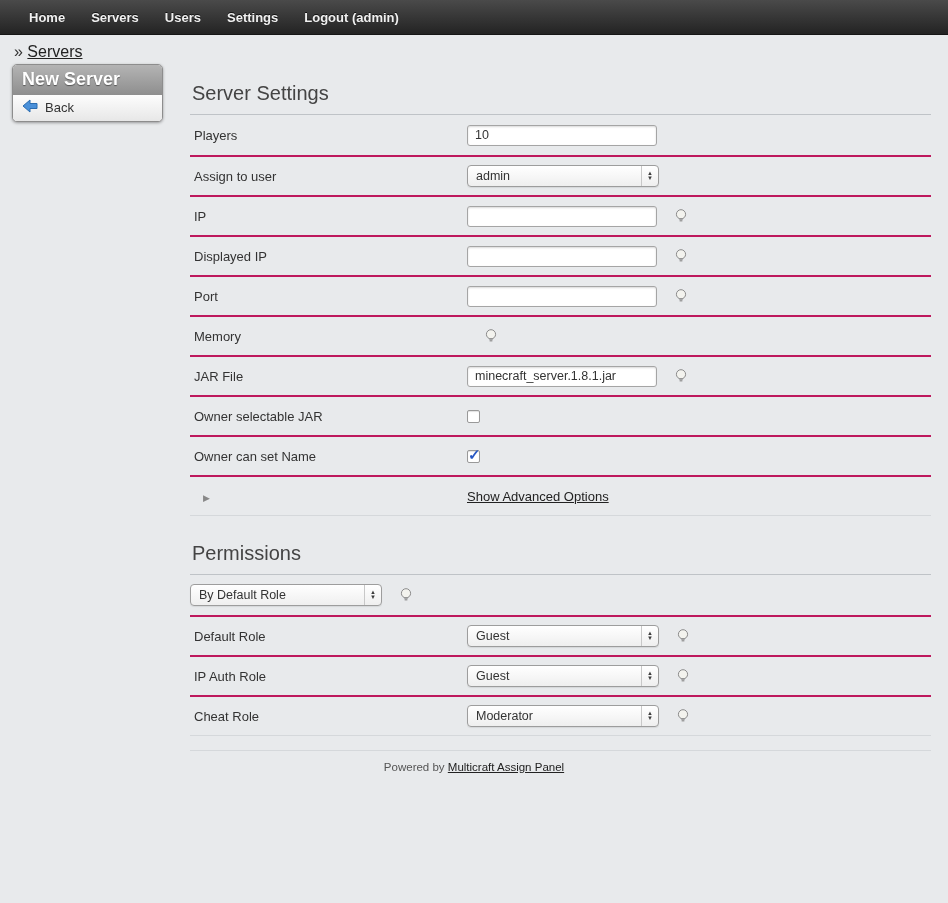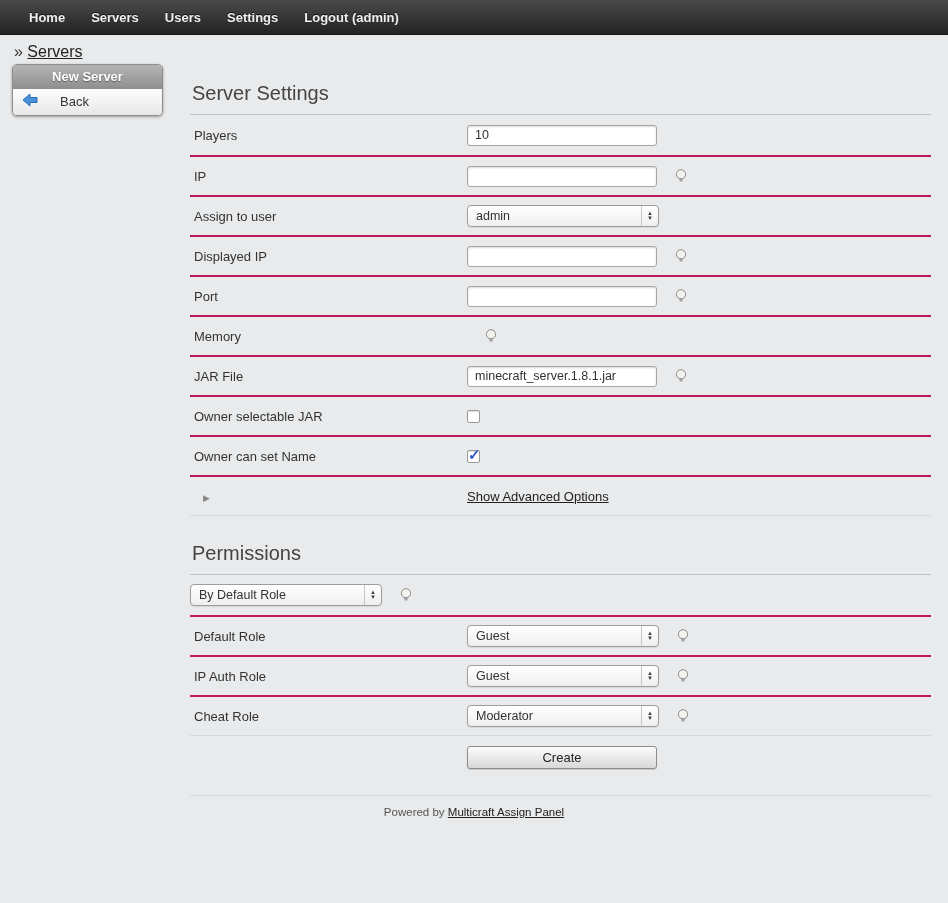--- a/index.html
+++ b/index.html
@@ -45,30 +45,29 @@
     width: 151px;
     border: 1px solid #8d8d8d;
     border-radius: 5px;
     box-shadow: 0 1px 3px rgba(0,0,0,.35);
     background: #fff;
   }
   .sidebar-header {
     background: linear-gradient(#b4b4b4, #8e8e8e);
     color: #fff;
     font-weight: bold;
-    font-size: 13px;
+    font-size: 18px;
     padding: 4px 9px 5px;
     border-radius: 4px 4px 0 0;
     text-shadow: 0 1px 1px rgba(0,0,0,.45);
-    text-align: center;
   }
   .sidebar-back {
     display: flex;
     align-items: center;
-    gap: 22px;
+    gap: 7px;
     padding: 4px 9px 5px;
     background: linear-gradient(#fdfdfd, #e7e7e7);
     border-radius: 0 0 4px 4px;
     font-size: 13px;
     color: #333;
     cursor: pointer;
   }
 
   
   .content { margin-left: 190px; width: 741px; }
@@ -208,43 +207,43 @@
 
   <div class="rows">
 
 
     <div class="row">
       <div class="label">Players</div>
       <input class="txt" type="text" value="10" style="">
     </div>
 
     <div class="row">
+      <div class="label">Assign to user</div>
+      <div class="select">
+        <span>admin</span>
+        <span class="sel-arrows">
+          <span>▲</span>
+            <span>▼</span>
+        </span>
+      </div>
+    </div>
+
+    <div class="row">
       <div class="label">IP</div>
       <input class="txt" type="text" value="" style="">
       <span class="bulb">
         <svg width="16" height="16" viewBox="0 0 16 16">
           <circle cx="8" cy="6.3" r="4.6" fill="#f3f3ee" stroke="#8b8b8b" stroke-width="1"></circle>
           <line x1="6.2" y1="11" x2="9.8" y2="11" stroke="#8b8b8b" stroke-width="1.2"></line>
           <line x1="6.6" y1="12.8" x2="9.4" y2="12.8" stroke="#8b8b8b" stroke-width="1.2"></line>
         </svg>
       </span>
     </div>
 
     <div class="row">
-      <div class="label">Assign to user</div>
-      <div class="select">
-        <span>admin</span>
-        <span class="sel-arrows">
-          <span>▲</span>
-            <span>▼</span>
-        </span>
-      </div>
-    </div>
-
-    <div class="row">
       <div class="label">Displayed IP</div>
       <input class="txt" type="text" value="" style="">
       <span class="bulb">
         <svg width="16" height="16" viewBox="0 0 16 16">
           <circle cx="8" cy="6.3" r="4.6" fill="#f3f3ee" stroke="#8b8b8b" stroke-width="1"></circle>
           <line x1="6.2" y1="11" x2="9.8" y2="11" stroke="#8b8b8b" stroke-width="1.2"></line>
           <line x1="6.6" y1="12.8" x2="9.4" y2="12.8" stroke="#8b8b8b" stroke-width="1.2"></line>
         </svg>
       </span>
     </div>
@@ -374,23 +373,20 @@
         <svg width="16" height="16" viewBox="0 0 16 16">
           <circle cx="8" cy="6.3" r="4.6" fill="#f3f3ee" stroke="#8b8b8b" stroke-width="1"></circle>
           <line x1="6.2" y1="11" x2="9.8" y2="11" stroke="#8b8b8b" stroke-width="1.2"></line>
           <line x1="6.6" y1="12.8" x2="9.4" y2="12.8" stroke="#8b8b8b" stroke-width="1.2"></line>
         </svg>
       </span>
     </div>
 
   </div>
 
-  <div class="create-row">
-    <button class="create-btn">Create</button>
-  </div>
 
   <div class="footer-divider"></div>
 </div>
 
 <div class="footer">
   <span>Powered by</span>
   <a>Multicraft Assign Panel</a>
 </div>
 
 </body></html>

